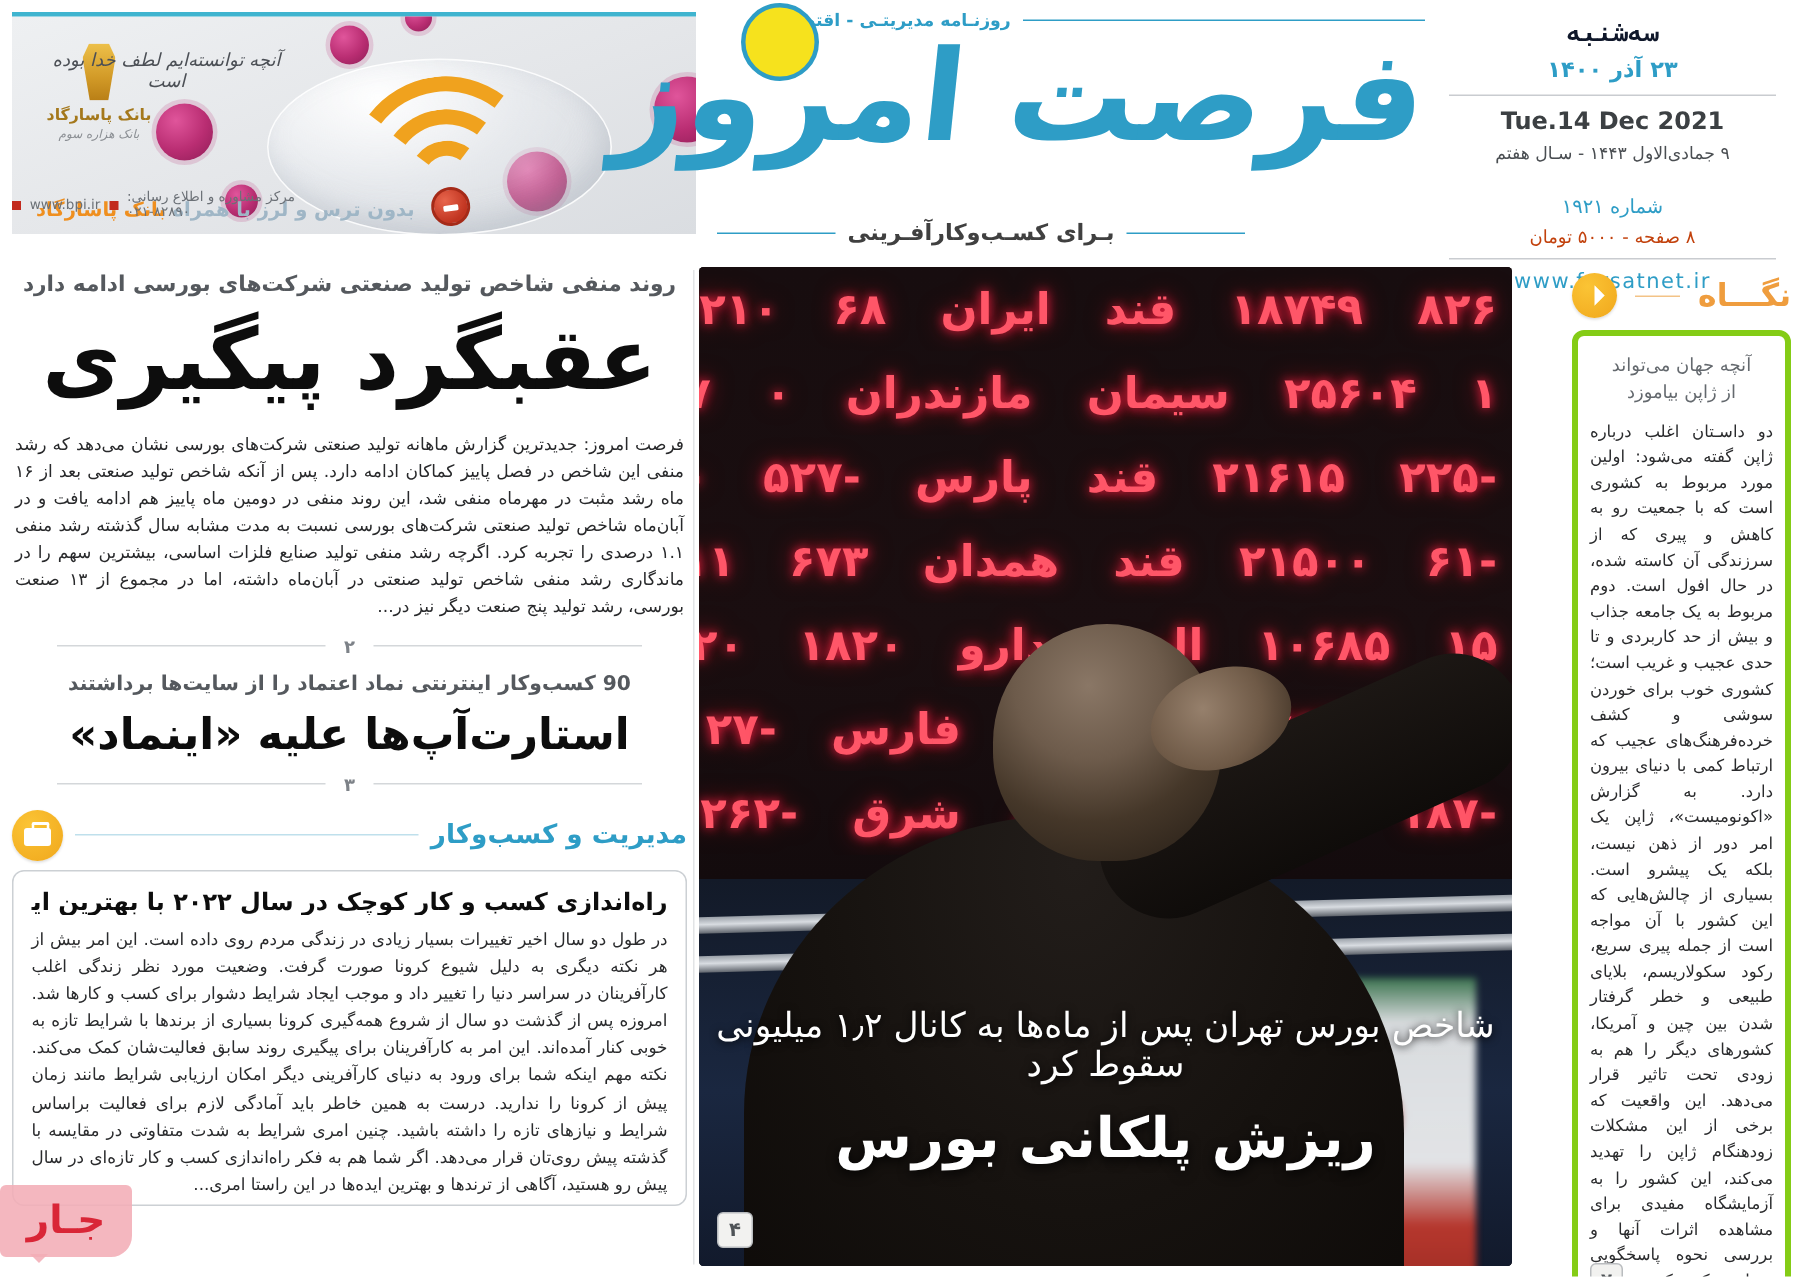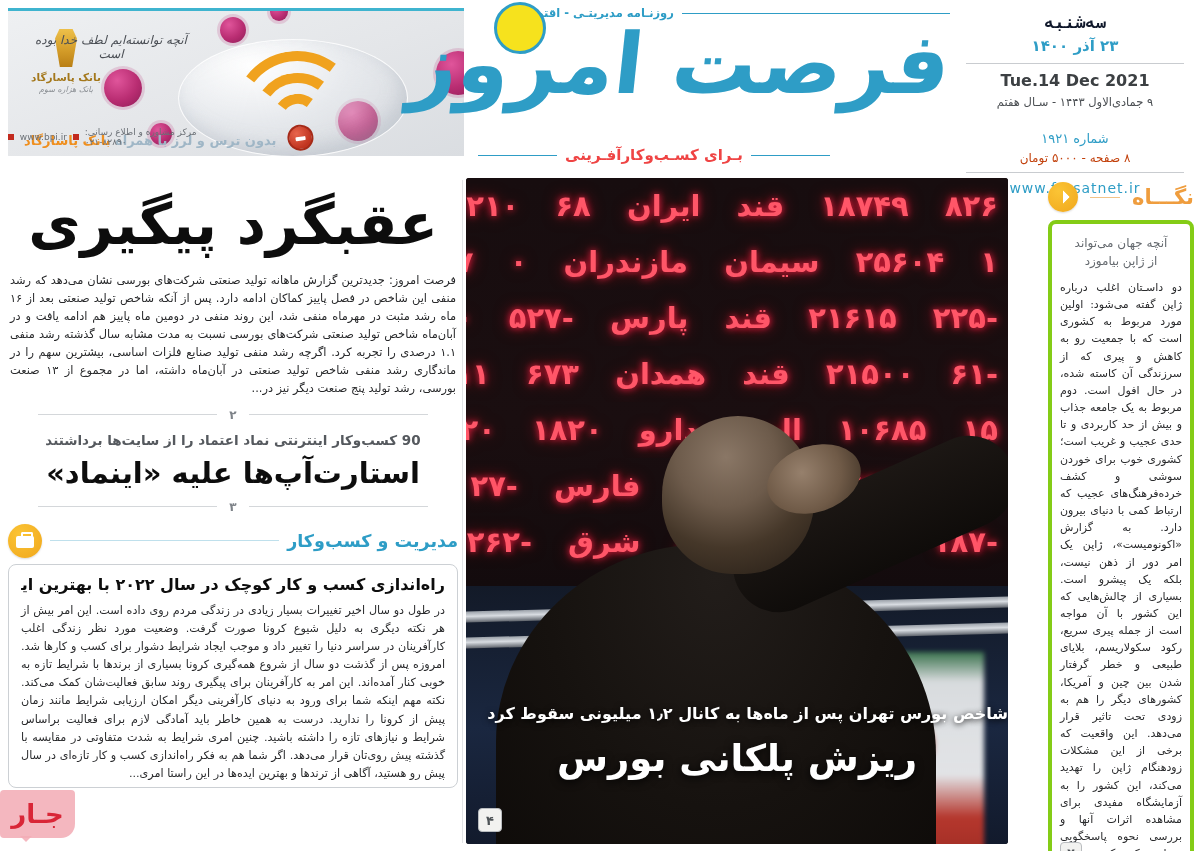--- a/index.html
+++ b/index.html
@@ -21,21 +21,21 @@
   .logoblock { position:absolute; top:0; left:468px; width:482px; height:172px; }
   .typeline { position:absolute; top:6px; right:0; left:40px; display:flex; align-items:center; gap:8px; flex-direction:row; }
   .typeline .txt { color:#2e9dc6; font-size:11.5px; font-weight:bold; white-space:nowrap; }
   .typeline .ln { flex:1; border-top:1.5px solid #2e9dc6; }
   .logotitle { position:absolute; top:18px; right:0; left:0; text-align:center;
     font-size:84px; font-weight:bold; color:#2e9dc6; line-height:1.1;
     transform:skewX(-6deg); letter-spacing:-4px; z-index:1; white-space:nowrap; }
   .logodot { position:absolute; top:2px; left:26px; width:52px; height:52px; border-radius:50%;
     background:#f6e21d; border:3px solid #2e9dc6; z-index:2; }
   .logotagline { position:absolute; bottom:8px; right:120px; left:10px; display:flex; align-items:center; gap:8px; }
-  .logotagline .txt { color:#ef4444; font-size:15px; font-weight:bold; white-space:nowrap; }
+  .logotagline .txt { color:#404040; font-size:15px; font-weight:bold; white-space:nowrap; }
   .logotagline .ln { flex:1; border-top:1.5px solid #2e9dc6; }
 
   
   .ad { position:absolute; top:8px; left:8px; width:456px; height:148px; overflow:hidden;
     background:linear-gradient(160deg,#eef0f2 0%,#e4e6e9 55%,#dadde1 100%);
     border-top:3px solid #3fb4cf; }
   .virus { position:absolute; border-radius:50%;
     background:radial-gradient(circle at 35% 30%, #e0559b 0%, #b92d72 55%, #8e1d56 100%);
     box-shadow:0 0 0 3px rgba(185,45,114,.18); }
   .dome { position:absolute; left:170px; top:28px; width:230px; height:118px; border-radius:50%;
@@ -82,21 +82,21 @@
   .sectionhead .ln { flex:1; border-top:1.5px solid #bfe0ec; }
   .iconcircle { width:34px; height:34px; border-radius:50%; background:radial-gradient(circle at 35% 30%, #fbc435, #f0a71c);
     position:relative; flex:0 0 auto; box-shadow:0 1px 2px rgba(0,0,0,.15); }
   .briefcase { position:absolute; left:8px; top:12px; width:18px; height:12px; background:#fff; border-radius:2px; }
   .briefcase::before { content:""; position:absolute; left:5px; top:-4px; width:8px; height:4px;
     border:2px solid #fff; border-bottom:none; border-radius:2px 2px 0 0; }
   .bizbox { margin-top:6px; border:1px solid #ccd0d4; border-radius:8px; padding:10px 12px 4px; }
   .bizbox .title { text-align:center; color:#0d0d0d; font-weight:bold; font-size:16px; white-space:nowrap; overflow:hidden; }
   .bizbox .body { margin-top:8px; text-align:justify; color:#2a2b2d; font-size:11.2px; line-height:1.62; }
 
-  .watermark { position:absolute; left:0; top:790px; width:75px; height:48px; z-index:5;
+  .watermark { position:absolute; left:0; top:790px; width:88px; height:48px; z-index:5;
     background:rgba(243,173,182,.88); border-radius:4px 4px 14px 4px; }
   .watermark::after { content:""; position:absolute; left:20px; bottom:-10px; border:6px solid transparent;
     border-top-color:rgba(243,173,182,.88); }
   .watermark .t { position:absolute; inset:0; display:flex; align-items:center; justify-content:center;
     color:#d92637; font-weight:bold; font-size:26px; letter-spacing:6px; }
 
   
   .photo { position:absolute; top:178px; left:466px; width:542px; height:666px; background:#0c0a0b;
     border-radius:3px; overflow:hidden; }
   .board { position:absolute; top:0; left:0; right:0; height:408px;
@@ -118,21 +118,21 @@
   .torso { position:absolute; left:30px; bottom:-30px; width:440px; height:330px;
     background:radial-gradient(ellipse at 50% 10%, #221d1a 0%, #16120f 55%, #0e0b09 100%);
     border-radius:48% 52% 0 0 / 60% 64% 0 0; }
   .head { position:absolute; left:196px; top:238px; width:152px; height:158px; border-radius:50% 50% 46% 46%;
     background:radial-gradient(circle at 42% 26%, #8a7766 0%, #6d5b4b 34%, #453729 62%, #241c15 100%); }
   .arm { position:absolute; left:258px; top:300px; width:300px; height:92px; transform:rotate(-24deg);
     background:linear-gradient(180deg,#1c1714 0%, #0f0c0a 100%); border-radius:46px; }
   .hand { position:absolute; left:300px; top:268px; width:96px; height:66px; transform:rotate(-18deg);
     border-radius:50%; background:radial-gradient(circle at 40% 35%, #96806c 0%, #6f5a47 55%, #3c2f23 100%); }
   .caption { position:absolute; left:0; right:0; bottom:64px; z-index:3; text-align:center; color:#fff; }
-  .caption .k { font-size:16px; font-weight:bold; text-shadow:0 1px 6px rgba(0,0,0,.9);text-align:right; }
+  .caption .k { font-size:23px; font-weight:normal; text-shadow:0 1px 6px rgba(0,0,0,.9); }
   .caption .t { font-size:37px; font-weight:bold; margin-top:14px; text-shadow:0 2px 8px rgba(0,0,0,.9); }
   .pagebadge { position:absolute; left:12px; bottom:12px; z-index:4; width:24px; height:24px;
     background:#f2f2f0; border:1px solid #b9bcbf; border-radius:4px; color:#4e5357;
     font-size:13px; font-weight:bold; display:flex; align-items:center; justify-content:center; }
 
   
   .negah { position:absolute; top:182px; left:1048px; width:146px; }
   .negahhead { display:flex; align-items:center; gap:12px;text-align:right; }
   .negahhead .title { color:#ef9d3e; font-weight:bold; font-size:21px; white-space:nowrap; letter-spacing:1px; }
   .negahhead .ln { flex:1; border-top:1.5px solid #f3c387; }
@@ -206,20 +206,21 @@
       <span class="sq"></span>
       <span class="t" style="direction:ltr">www.bpi.ir</span>
       <span class="sq"></span>
       <span class="t">مرکز مشاوره و اطلاع رسانی: ۸۲۸۹۰-۰۲۱</span>
     </div>
   </div>
 
   <div class="vrule"></div>
 
   <div class="leftcol">
+    <div class="kicker">روند منفی شاخص تولید صنعتی شرکت‌های بورسی ادامه دارد</div>
     <div class="headline1">
       <span>عقبگرد پیگیری</span><br>
     </div>
     <div class="lead">فرصت امروز: جدیدترین گزارش ماهانه تولید صنعتی شرکت‌های بورسی نشان می‌دهد که رشد منفی این شاخص در فصل پاییز کماکان ادامه دارد. پس از آنکه شاخص تولید صنعتی بعد از ۱۶ ماه رشد مثبت در مهرماه منفی شد، این روند منفی در دومین ماه پاییز هم ادامه یافت و در آبان‌ماه شاخص تولید صنعتی شرکت‌های بورسی نسبت به مدت مشابه سال گذشته رشد منفی ۱.۱ درصدی را تجربه کرد. اگرچه رشد منفی تولید صنایع فلزات اساسی، بیشترین سهم را در ماندگاری رشد منفی شاخص تولید صنعتی در آبان‌ماه داشته، اما در مجموع از ۱۳ صنعت بورسی، رشد تولید پنج صنعت دیگر نیز در...</div>
     <div class="rule">
       <span class="ln"></span>
         <span class="num">۲</span>
         <span class="ln"></span>
     </div>
 

